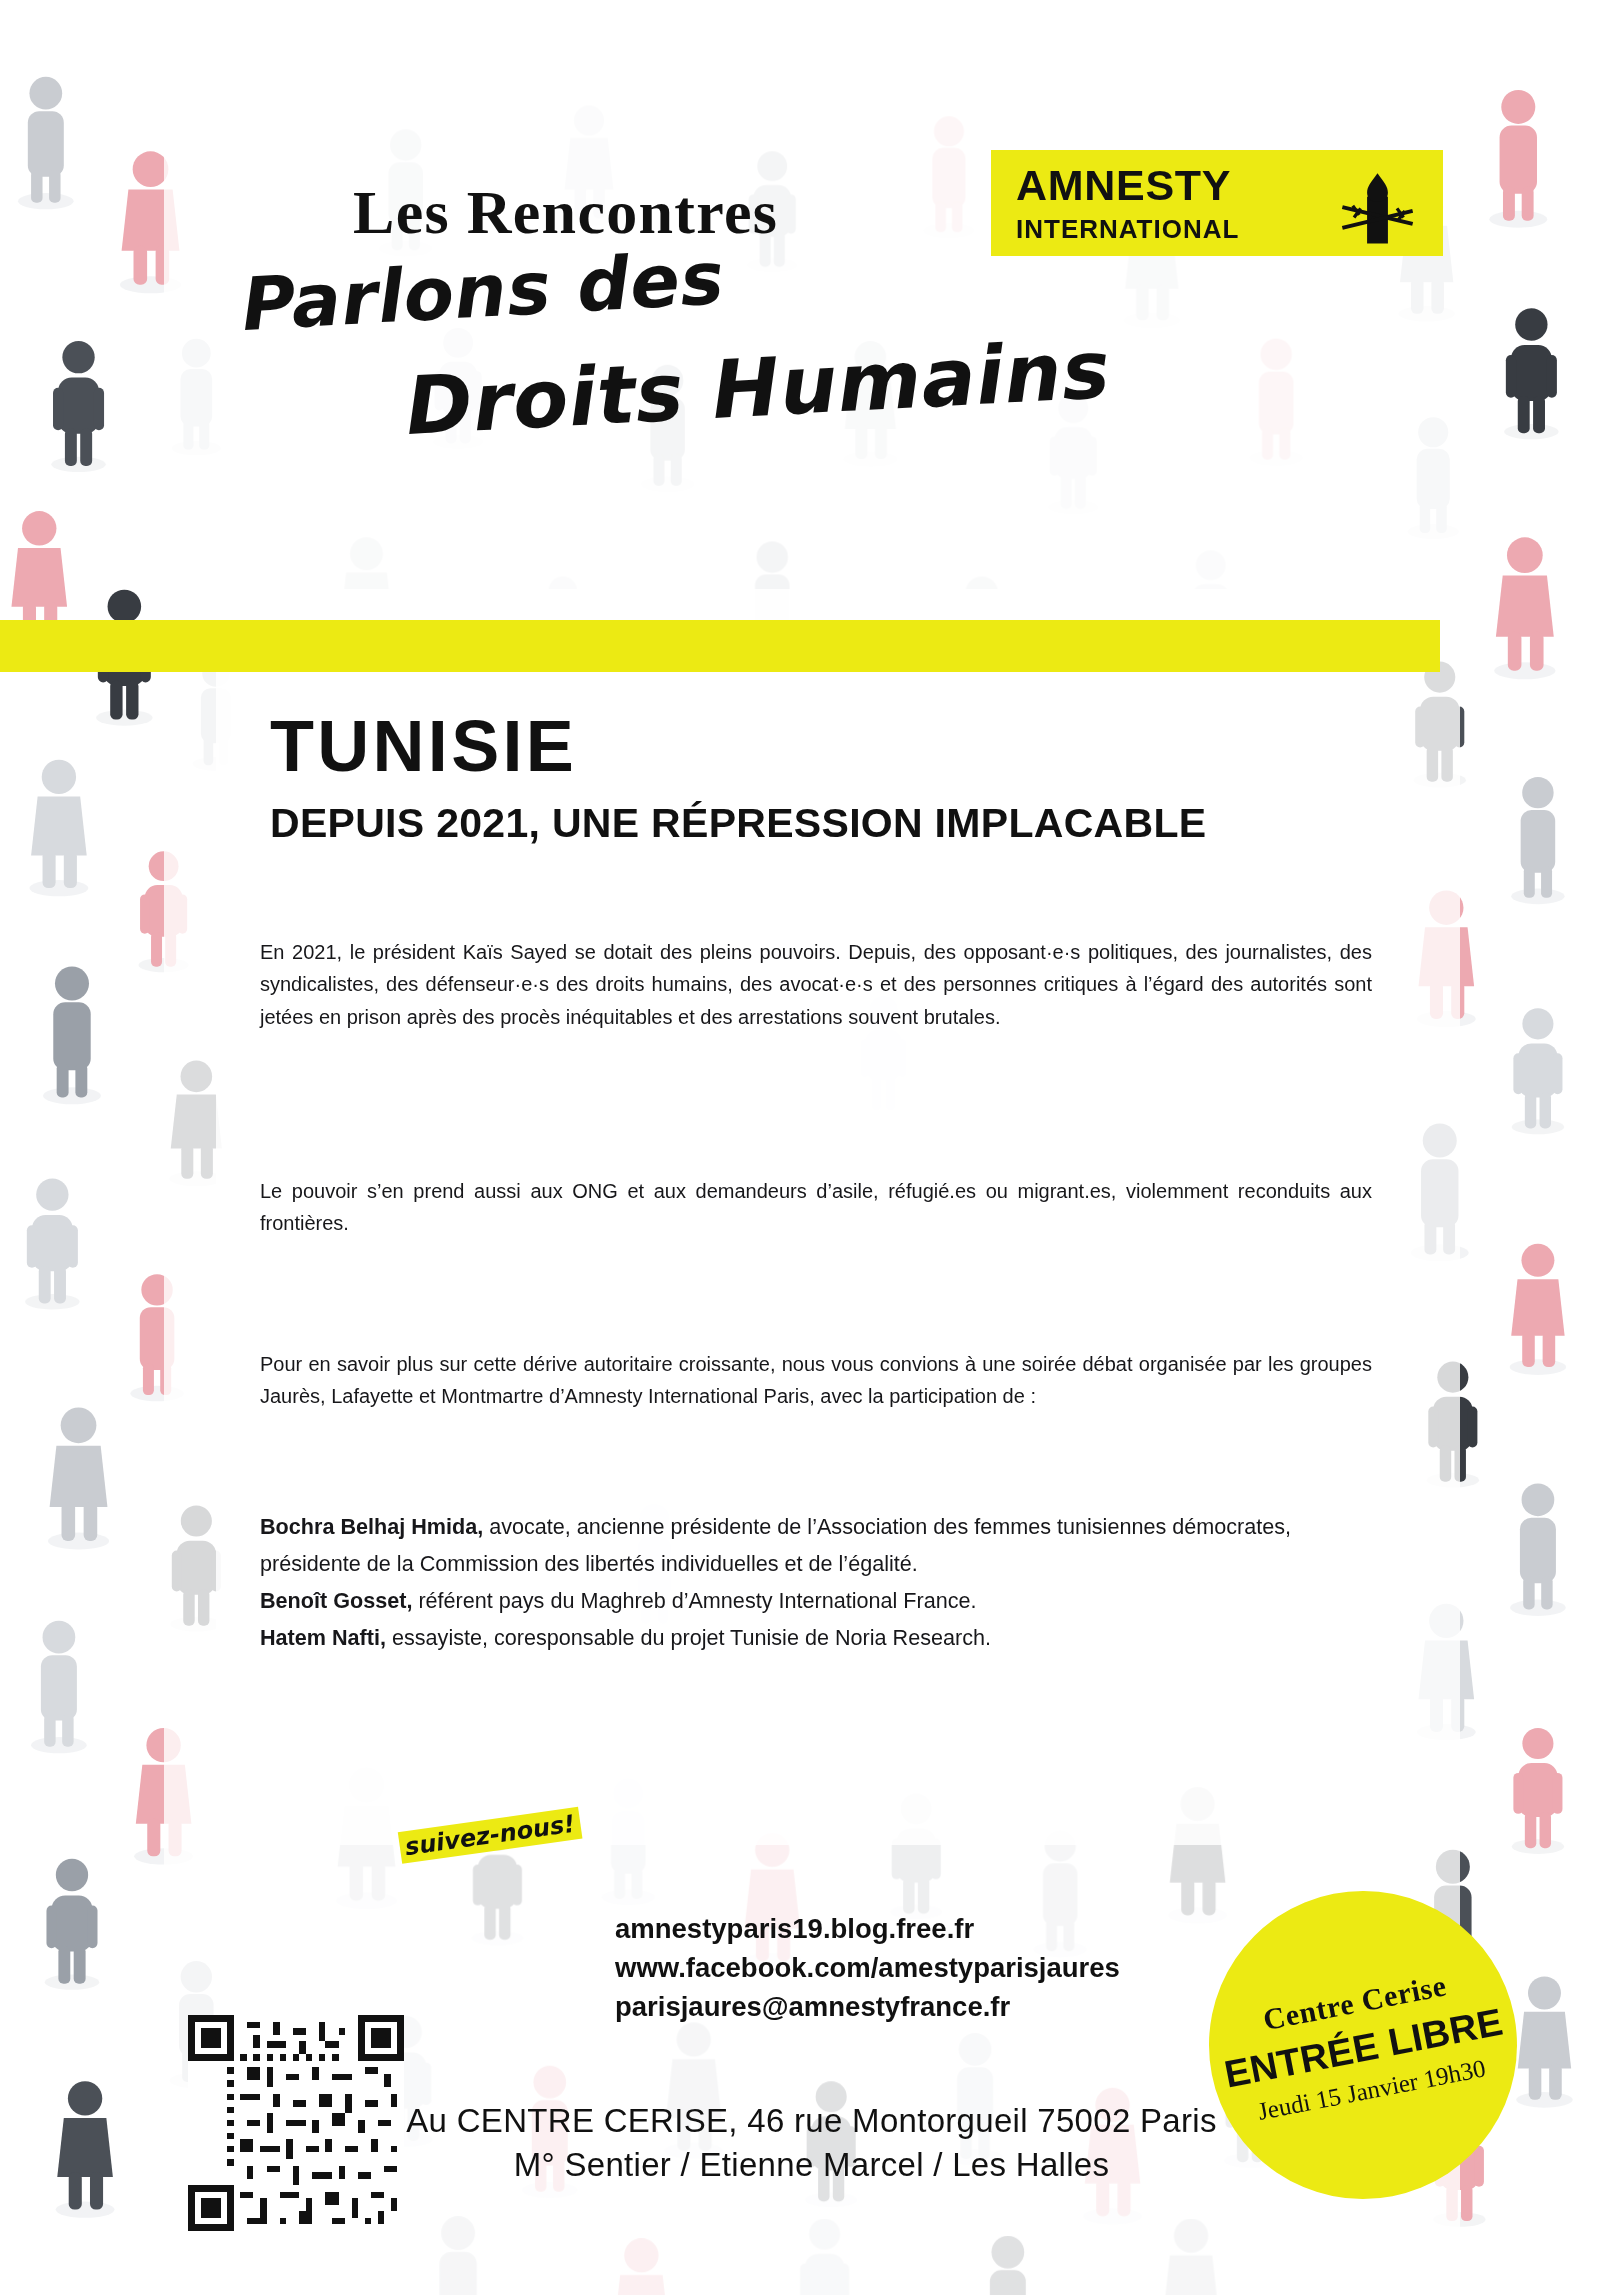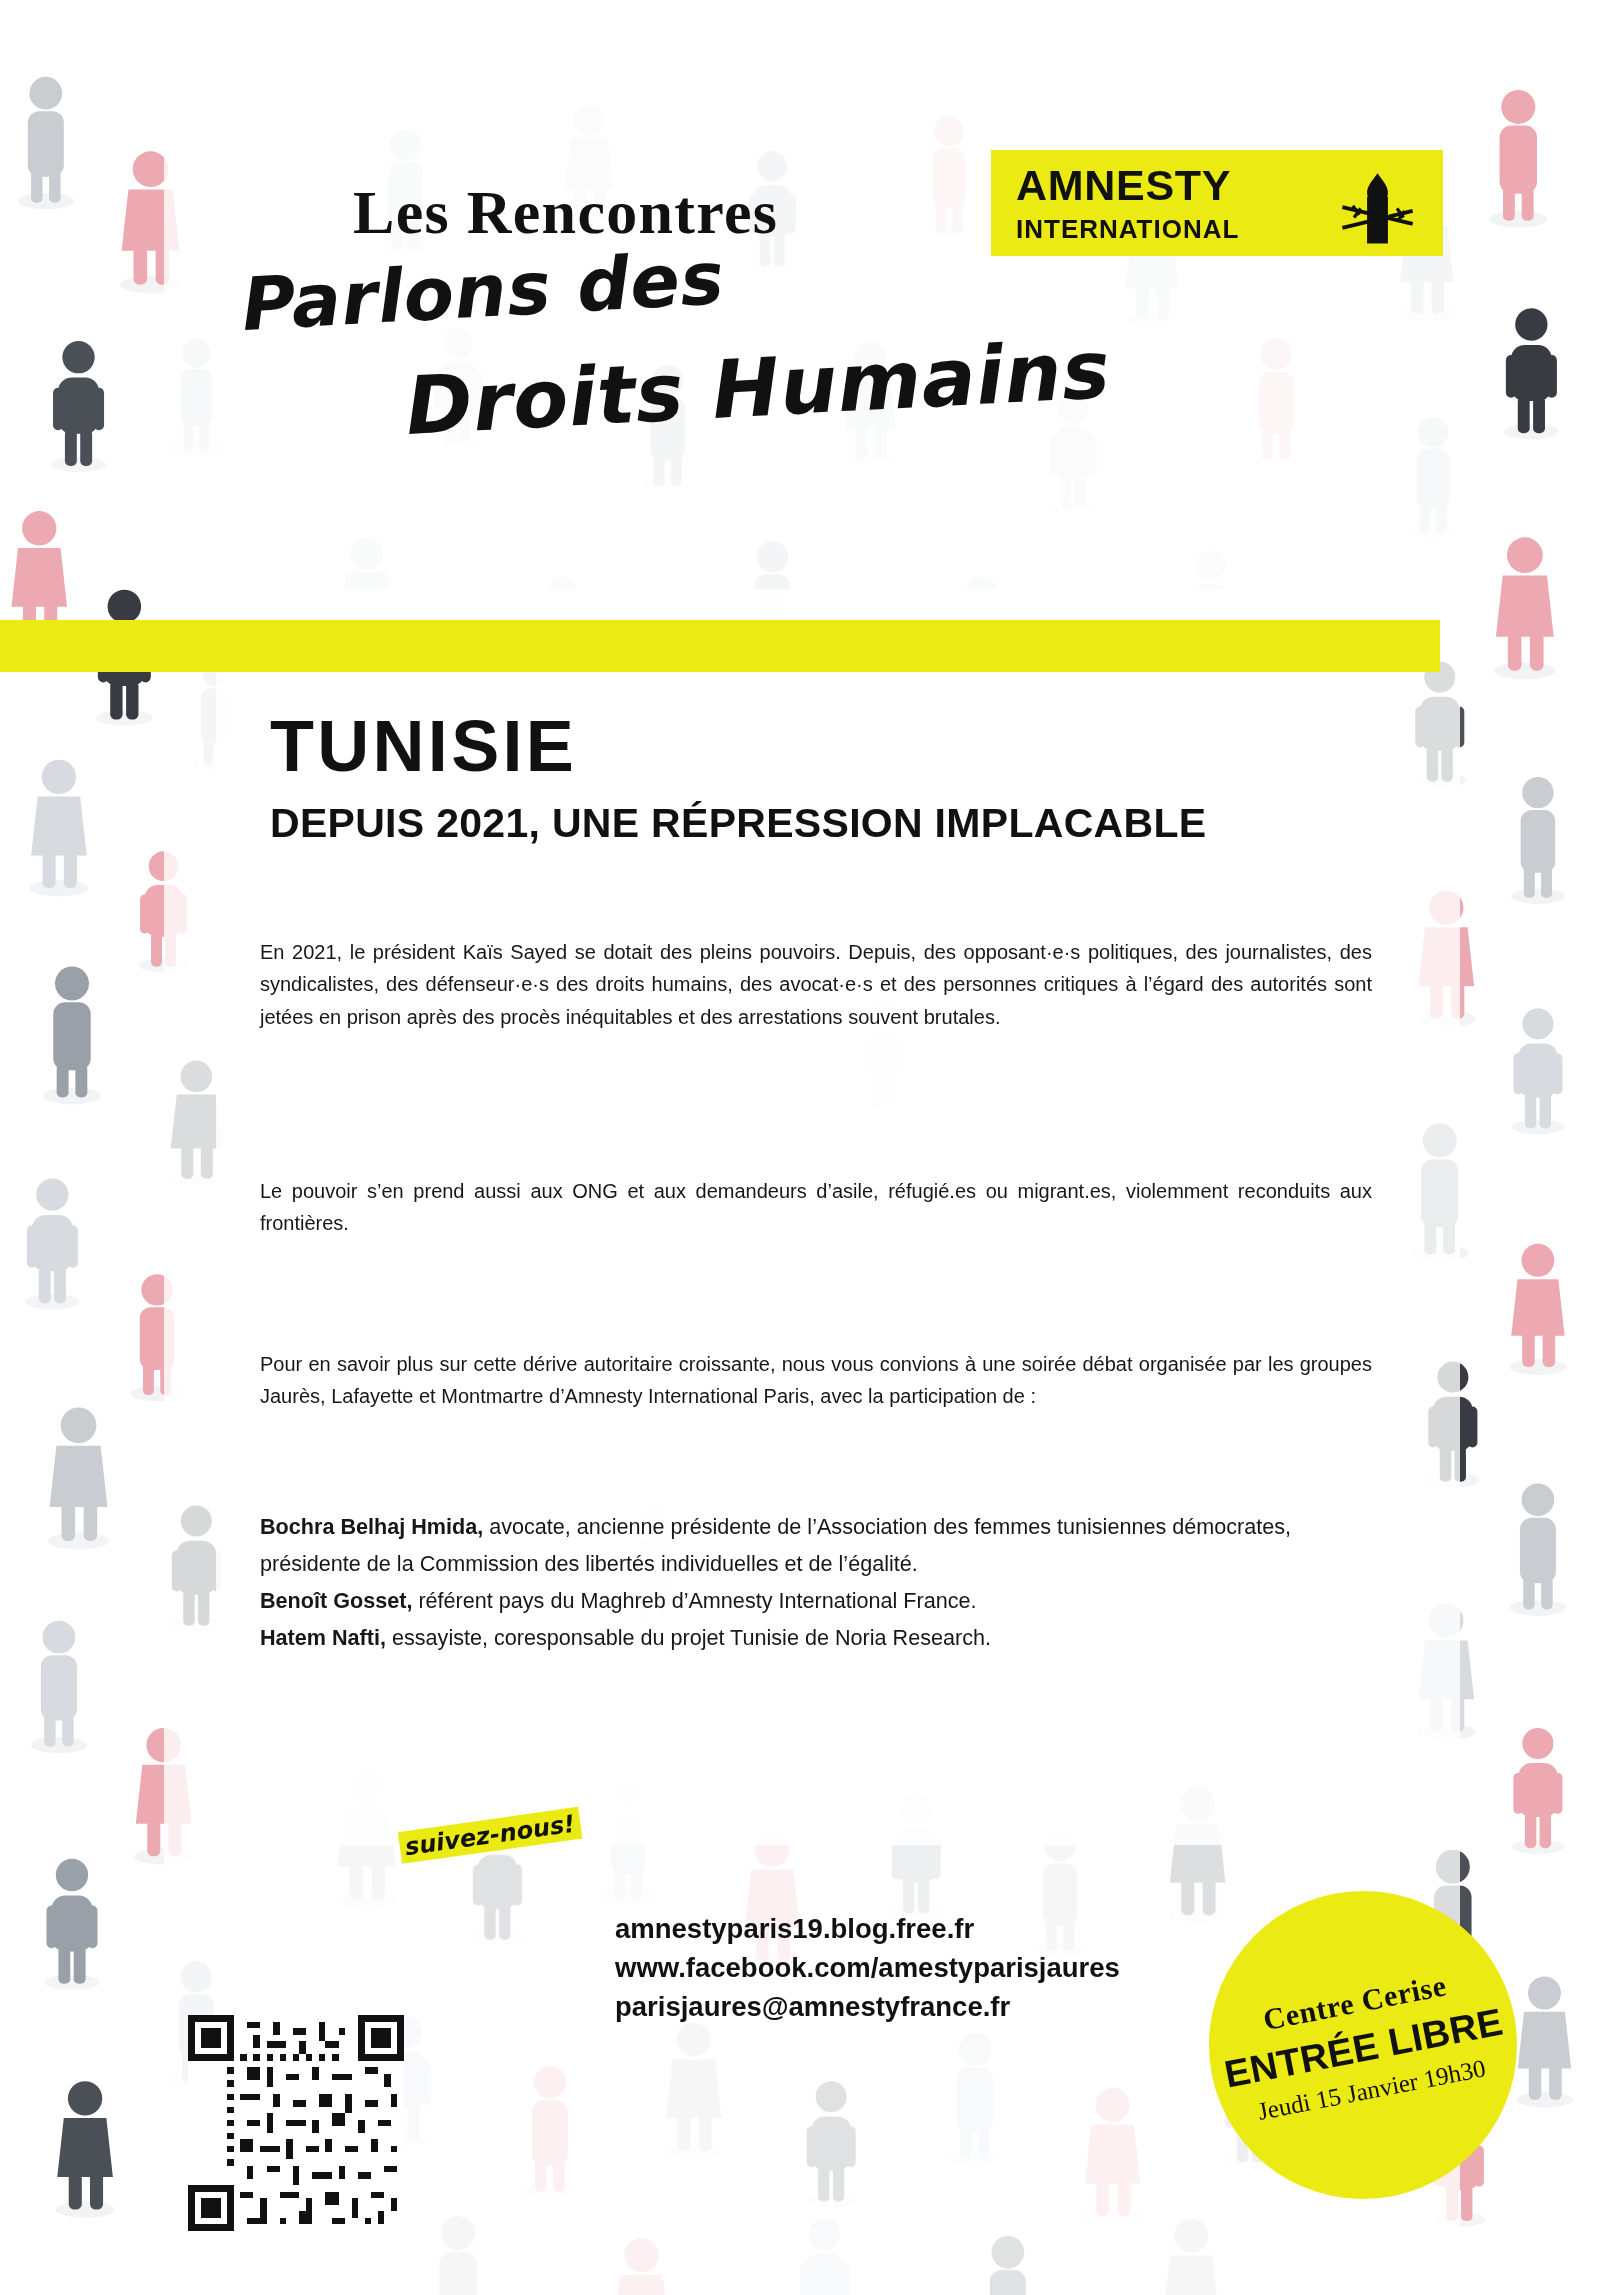--- a/index.html
+++ b/index.html
@@ -770,15 +770,19 @@
   </div>
 
   <div class="stamp">
     <div class="stamp-inner">
       <div class="stamp-top">Centre Cerise</div>
       <div class="stamp-mid">ENTRÉE LIBRE</div>
       <div class="stamp-bot">Jeudi 15 Janvier 19h30</div>
     </div>
   </div>
 
+  <div class="footer">
+    <div class="l1">Au CENTRE CERISE, 46 rue Montorgueil 75002 Paris</div>
+    <div class="l2">M° Sentier / Etienne Marcel / Les Halles</div>
+  </div>
 
 </div>
 
 
 </body></html>

